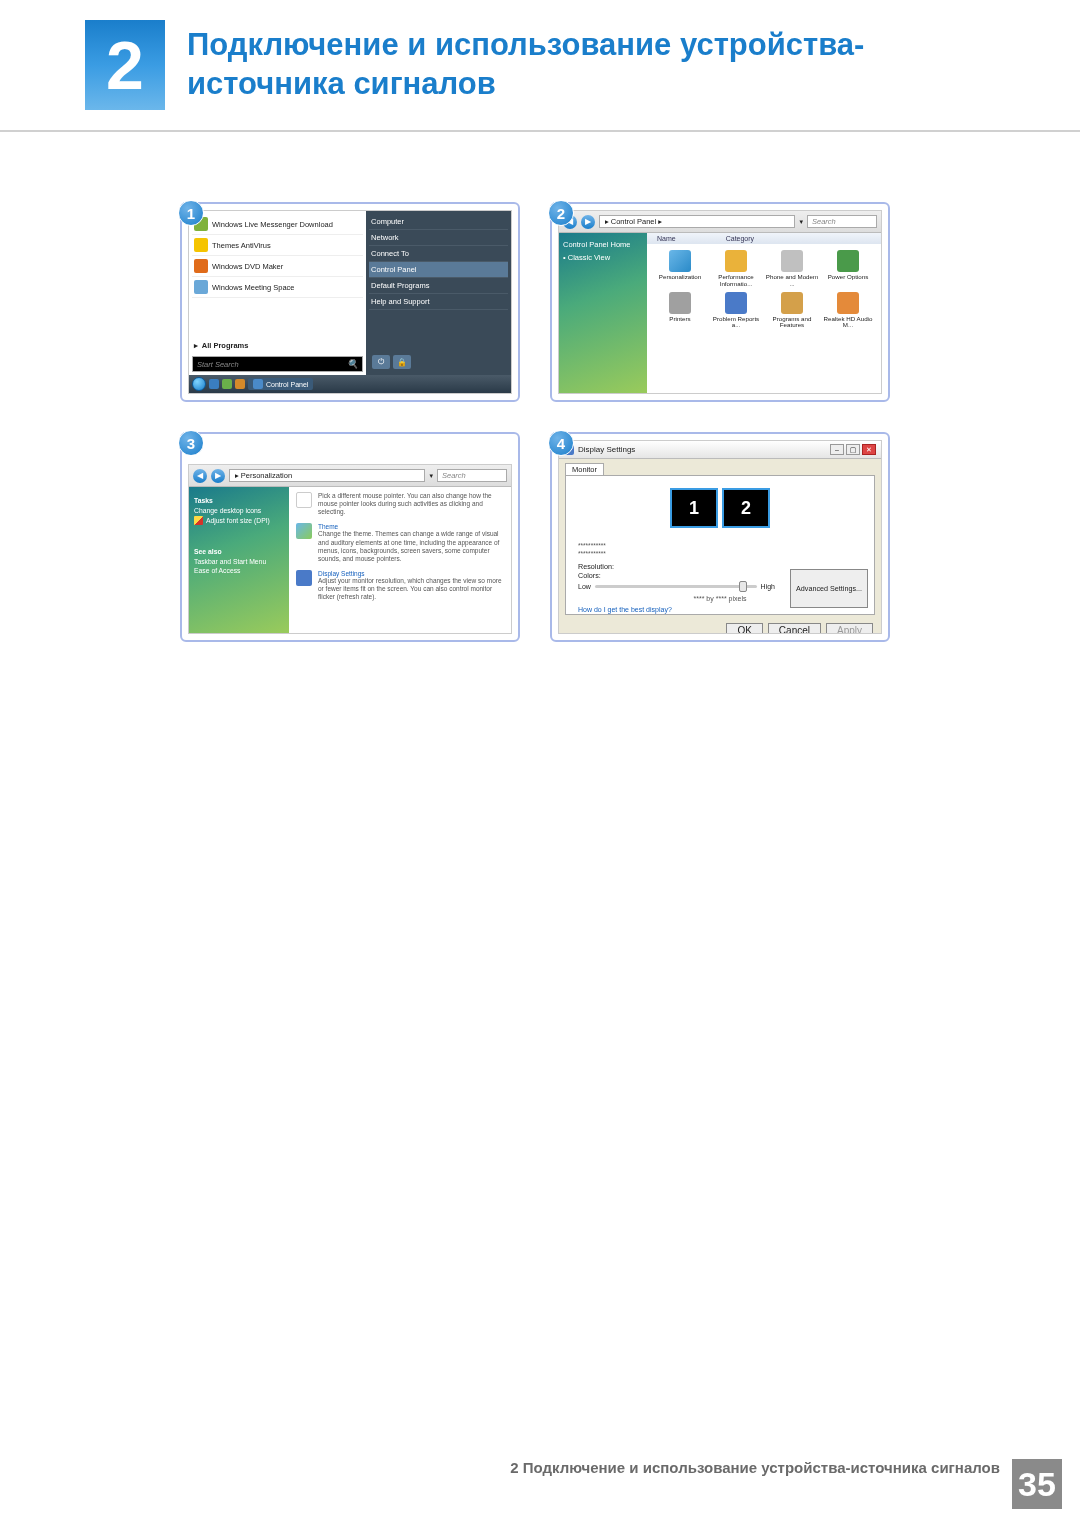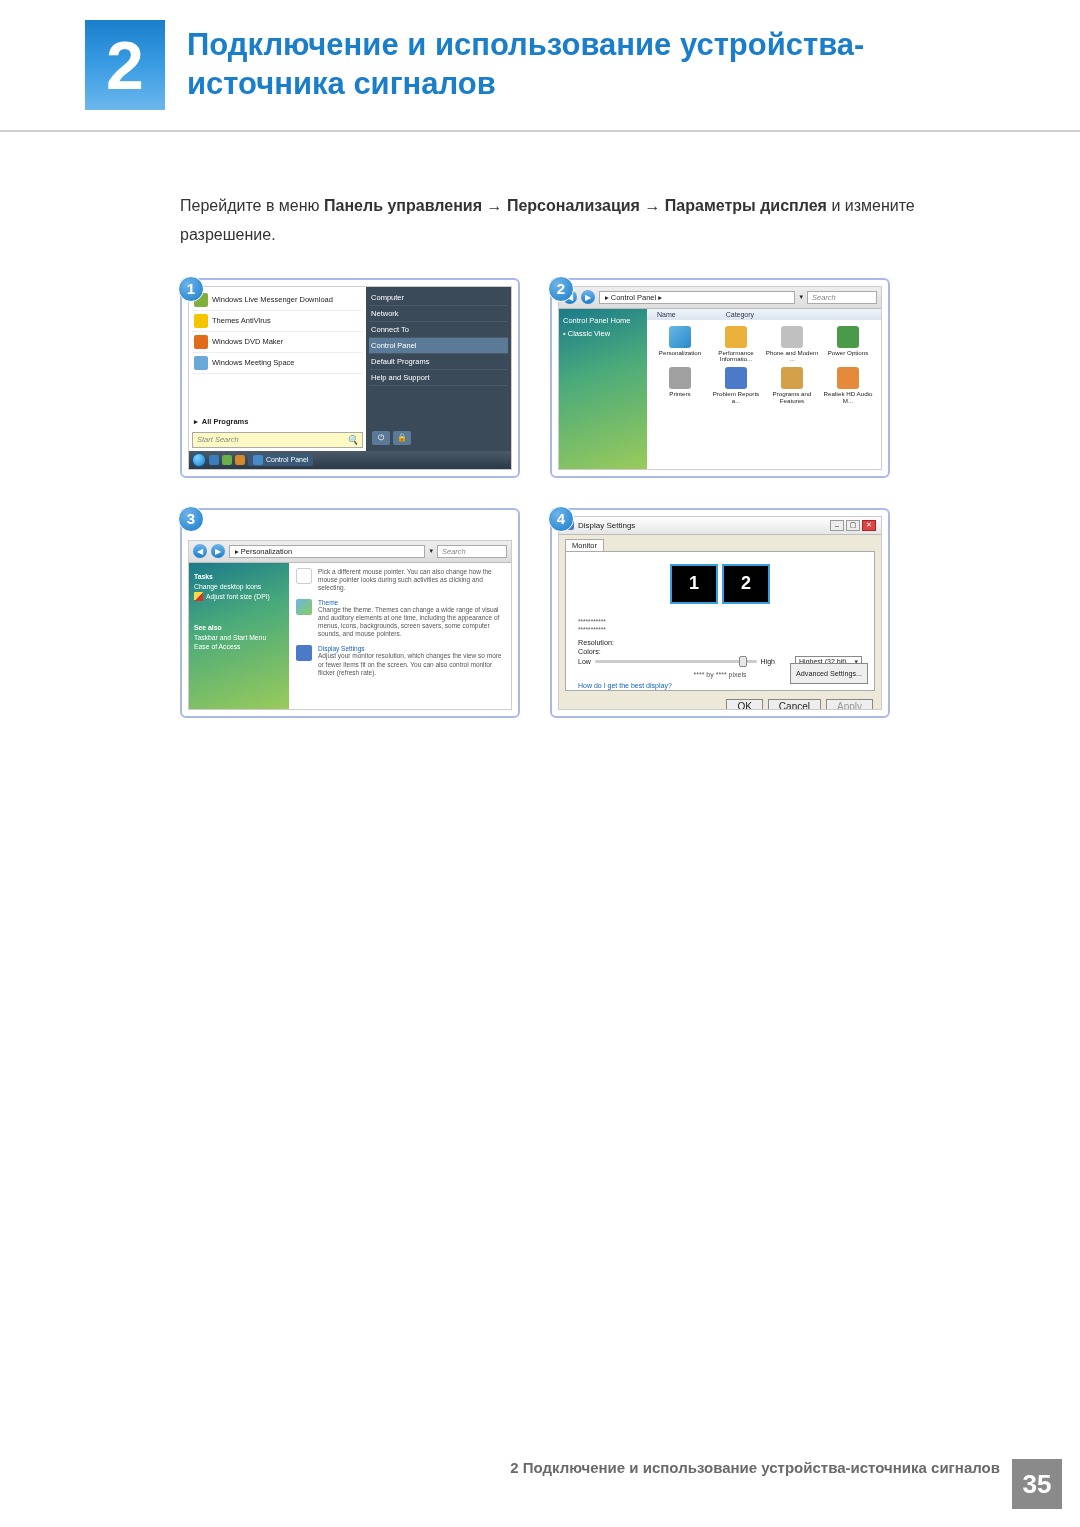--- a/index.html
+++ b/index.html
@@ -95,21 +95,21 @@
 
   
   .s1 { display: flex; }
   .s1-left { width: 55%; background: #fff; display: flex; flex-direction: column; padding: 3px; }
   .s1-right { width: 45%; background: #3a4a58; color: #fff; display: flex; flex-direction: column; padding: 3px; }
   .s1-item { display: flex; align-items: center; gap: 4px; padding: 3px 2px; border-bottom: 1px solid #eee; }
   .s1-right .s1-item { border-bottom: 1px solid #4a5a68; }
   .s1-right .highlight { background: #5a7a98; }
   .s1-ico { width: 14px; height: 14px; border-radius: 2px; flex-shrink: 0; }
   .s1-all { font-weight: bold; margin-top: auto; padding: 4px 2px; display: flex; align-items: center; }
-  .s1-search { background: #fef9c3; border: 1px solid #aaa; padding: 2px 4px; color: #888; font-style: italic; margin-top: 2px; display: flex; align-items: center; }
+  .s1-search { background: #000000; border: 1px solid #aaa; padding: 2px 4px; color: #888; font-style: italic; margin-top: 2px; display: flex; align-items: center; }
   .s1-search-ico { margin-left: auto; font-size: 9px; color: #3a7ec0; }
   .s1-taskbar { position: absolute; bottom: 0; left: 0; right: 0; height: 18px; background: linear-gradient(180deg,#4a5a68,#2a3a48); display: flex; align-items: center; padding: 0 3px; gap: 3px; }
   .orb { width: 14px; height: 14px; border-radius: 50%; background: radial-gradient(circle at 35% 30%, #7fd4ff, #1a7ecb); border: 1px solid #0a5a9b; }
   .task-pill { background: #3a5a78; color:#fff; padding: 1px 5px; border-radius: 2px; font-size: 7px; display:flex; align-items:center; gap:3px;}
   .ql { width:10px; height:10px; border-radius:2px; }
   .s1-wrap { position:absolute; inset:0 0 18px 0; display:flex; }
   .power { margin-top: auto; display:flex; gap:3px; padding:3px;}
   .pbtn { width:18px; height:14px; background:#5a7a98; border-radius:2px; display:flex; align-items:center; justify-content:center; font-size:8px;}
 
   
@@ -153,61 +153,52 @@
   .mon1 { width:48px; height:40px; } .mon2 { width:48px; height:40px; }
   .stars { font-size:6.5px; color:#555; margin:1px 6px;}
   .s4-row2 { display:flex; justify-content:space-between; padding: 4px 6px 0; font-size:7.2px;flex-direction:column;}
   .slider-row { display:flex; align-items:center; gap:4px; padding:0 6px; font-size:7px;}
   .slider-track { flex:1; height:3px; background:#ccc; position:relative; border-radius:2px;}
   .slider-thumb { position:absolute; top:-4px; right:10px; width:8px; height:11px; background:#e8e8e8; border:1px solid #888; border-radius:2px;}
   .combo { border:1px solid #888; background:#fff; padding:1px 3px; font-size:7px; display:flex; align-items:center;}
   .combo::after { content:"▾"; margin-left:8px; font-size:7px; color:#444;}
   .res-lbl { text-align:center; font-size:7px; color:#555; margin-top:3px;}
   .link { color:#1560bd; font-size:7px; padding:4px 6px;}
-  .advbtn { border:1px solid #888; background:#eee; padding:5px 5px; font-size:7.2px; position:absolute; right:6px; bottom:6px;}
+  .advbtn { border:1px solid #888; background:#eee; padding:14px 5px; font-size:7.2px; position:absolute; right:6px; bottom:6px;}
   .s4-btns { display:flex; justify-content:flex-end; gap:5px; padding: 4px 8px;}
   .dlgbtn { border:1px solid #888; background:#eee; padding:1px 10px; font-size:10px;}
   .dlgbtn.dis { color:#999; }
 
   
   .page-footer {
     position: absolute;
     bottom: 18px;
     right: 18px;
     display: flex;
     align-items: flex-start;
   }
   .footer-text { color: #6a6a6a; font-size: 15px; font-weight: bold; margin-right: 12px;}
   .page-no {
     width: 50px; height: 50px;
     background: #8a8a8a;
     color: #fff;
-    font-size: 26px; font-weight: bold;
+    font-size: 34px; font-weight: bold;
     display: flex; align-items: center; justify-content: center;
   }
   .mini-ico { width:10px; height:10px; border-radius:2px; }
 </style>
 </head>
 <body>
 
 <header class="page-header">
   <div class="chapter-badge">2</div>
   <div class="chapter-title">Подключение и использование устройства-источника сигналов</div>
 </header>
 
 <main class="content">
-  <p class="instruction">
-    <span>Перейдите в меню </span>
-    <span class="bold">Панель управления</span>
-    <span class="bold arrow"> → </span>
-    <span class="bold">Персонализация</span>
-    <span class="bold arrow"> → </span>
-    <span class="bold">Параметры дисплея</span>
-    <span> и измените разрешение.</span>
-  </p>
 
   <div class="grid">
 
     <div class="shot-frame">
       <div class="step-badge">1</div>
       <div class="shot-inner s1">
         <div class="s1-wrap">
           <div class="s1-left">
             <div class="s1-item">
                 <span class="s1-ico" style="background:#7fb13a"></span>

